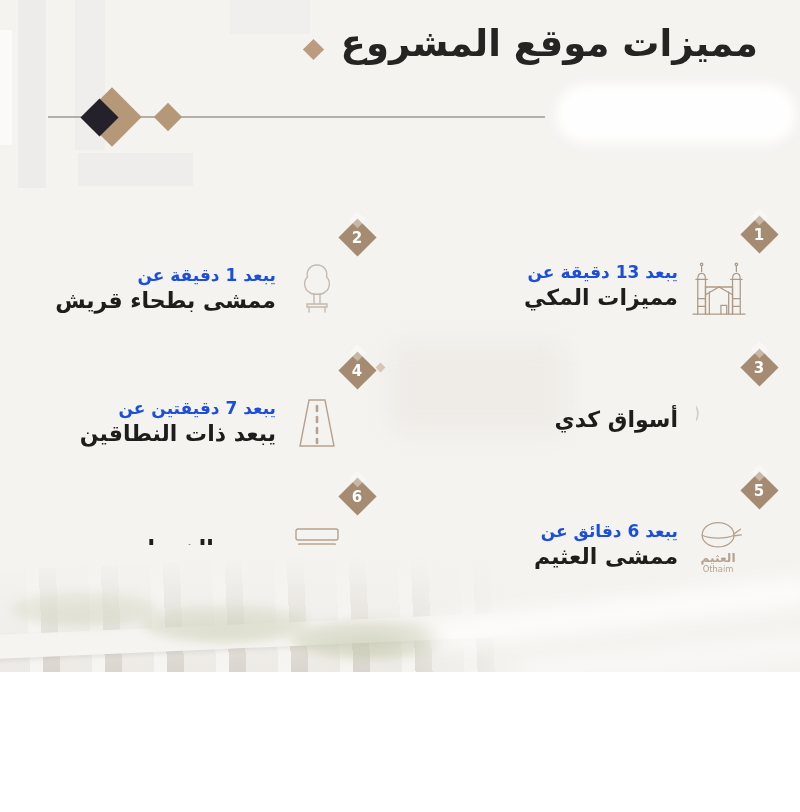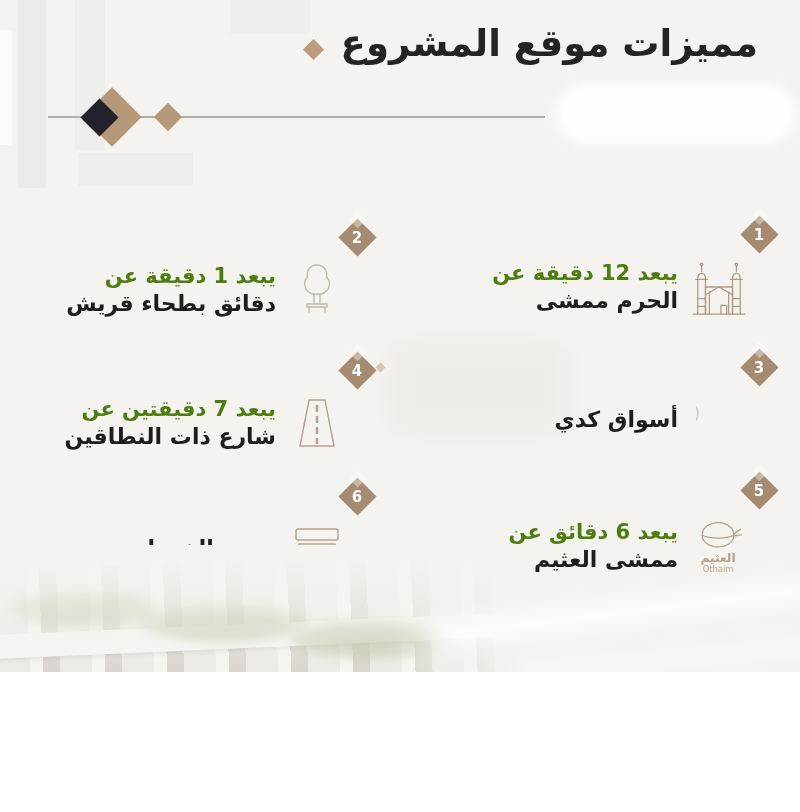--- a/index.html
+++ b/index.html
@@ -26,21 +26,21 @@
 
   
   .feature{position:absolute;display:flex;direction:rtl;align-items:center;gap:13px;height:60px;}
   .f-right{right:53px;}
   .f-left{right:455px;}
   .icon-wrap{position:relative;width:56px;height:60px;display:flex;align-items:center;justify-content:center;flex:0 0 auto;}
   .badge{position:absolute;top:-36px;right:-26px;width:27px;height:27px;background:#a58b71;transform:rotate(45deg);display:flex;align-items:center;justify-content:center;}
   .badge::before{content:"";position:absolute;left:-5px;top:-5px;width:12px;height:12px;background:rgba(255,255,255,.38);}
   .badge span{transform:rotate(-45deg);color:#ffffff;font-weight:bold;font-size:15px;}
   .f-text{text-align:right;white-space:nowrap;}
-  .f-line1{font-size:21px;font-weight:600;color:#4d7c0f;line-height:1.35;}
+  .f-line1{font-size:17px;font-weight:600;color:#1d4ed8;line-height:1.35;}
   .f-line2{font-size:22px;font-weight:800;color:#1e1d1c;line-height:1.3;}
 
   
   .building{position:absolute;left:0;top:545px;width:525px;height:257px;overflow:hidden;}
   .b-base{position:absolute;inset:0;background:linear-gradient(to top,#e4e1dc,#f5f3f0);}
   .b-struct{position:absolute;left:-30px;top:14px;width:580px;height:300px;transform:rotate(-2.5deg);
     background:repeating-linear-gradient(90deg,#f9f7f4 0 13px,#ccc6bd 13px 30px,#eae7e2 30px 62px);opacity:.85;}
   .b-slab{position:absolute;left:-20px;width:580px;height:24px;background:#f7f5f2;box-shadow:0 2px 4px rgba(90,85,75,.18);transform:rotate(-2.5deg);}
   .b-green{position:absolute;border-radius:50%;filter:blur(5px);opacity:.55;background:radial-gradient(ellipse at center,#88965f 0%,#a3ad7d 55%,rgba(163,173,125,0) 100%);}
   .b-fade{position:absolute;inset:0;background:
@@ -98,42 +98,42 @@
           <path d="M43,58 V22 M51,58 V22 M41,22 H53 M43,22 C43,14 51,14 51,22 M47,14 V8 M43,42 H51 M43,50 H51"></path>
           <circle cx="47" cy="6.5" r="1.3"></circle>
           <path d="M15,58 V30 H43 V58"></path>
           <path d="M15,38 L29,30 L43,38"></path>
           <path d="M19,58 V35 M39,58 V35"></path>
           <path d="M31,58 V49 H37 V58"></path>
         </g>
       </svg>
     </div>
     <div class="f-text">
-      <div class="f-line1">يبعد 12 دقيقة عن</div>
-      <div class="f-line2">الحرم ممشى</div>
+      <div class="f-line1">يبعد 13 دقيقة عن</div>
+      <div class="f-line2">مميزات المكي</div>
     </div>
   </div>
 
   <div class="feature f-left" style="top:260px;">
     <div class="icon-wrap">
       <div class="badge">
           <span>2</span>
         </div>
       <svg width="38" height="58" viewBox="0 0 38 56">
         <g fill="none" stroke="#c4bbae" stroke-width="1.4" stroke-linecap="round">
           <path d="M19,3 C12,3 8,9 9.5,15 C5,19 6,27 11,30 C13,33 25,33 27,30 C32,27 33,19 28.5,15 C30,9 26,3 19,3 Z"></path>
           <path d="M16,32 V42 M22,32 V42"></path>
           <path d="M9,42 H29 V45 H9 Z"></path>
           <path d="M11,45 V50 M27,45 V50"></path>
         </g>
       </svg>
     </div>
     <div class="f-text">
       <div class="f-line1">يبعد 1 دقيقة عن</div>
-      <div class="f-line2">دقائق بطحاء قريش</div>
+      <div class="f-line2">ممشى بطحاء قريش</div>
     </div>
   </div>
 
   <div class="feature f-right" style="top:390px;">
     <div class="icon-wrap">
       <div class="badge">
           <span>3</span>
         </div>
       <svg width="46" height="60" viewBox="0 0 46 60">
         <text x="4" y="48" font-family="DejaVu Sans, sans-serif" font-size="50" font-weight="bold" fill="none" stroke="#d4cfc9" stroke-width="1.7">P</text>
@@ -151,21 +151,21 @@
         </div>
       <svg width="46" height="58" viewBox="0 0 46 56">
         <g fill="none" stroke="#b5a28e" stroke-linecap="round">
           <path d="M15,5 H31 L40,51 H6 Z" stroke-width="1.4"></path>
           <path d="M23,11 V48" stroke-width="2.6" stroke-dasharray="5 6"></path>
         </g>
       </svg>
     </div>
     <div class="f-text">
       <div class="f-line1">يبعد 7 دقيقتين عن</div>
-      <div class="f-line2">شارع ذات النطاقين</div>
+      <div class="f-line2">يبعد ذات النطاقين</div>
     </div>
   </div>
 
   <div class="feature f-right" style="top:516px;">
     <div class="icon-wrap" style="height:66px;">
       <div class="badge">
           <span>5</span>
         </div>
       <svg width="58" height="64" viewBox="0 0 60 64">
         <g fill="none" stroke="#b5a28e" stroke-width="1.4" stroke-linecap="round">

